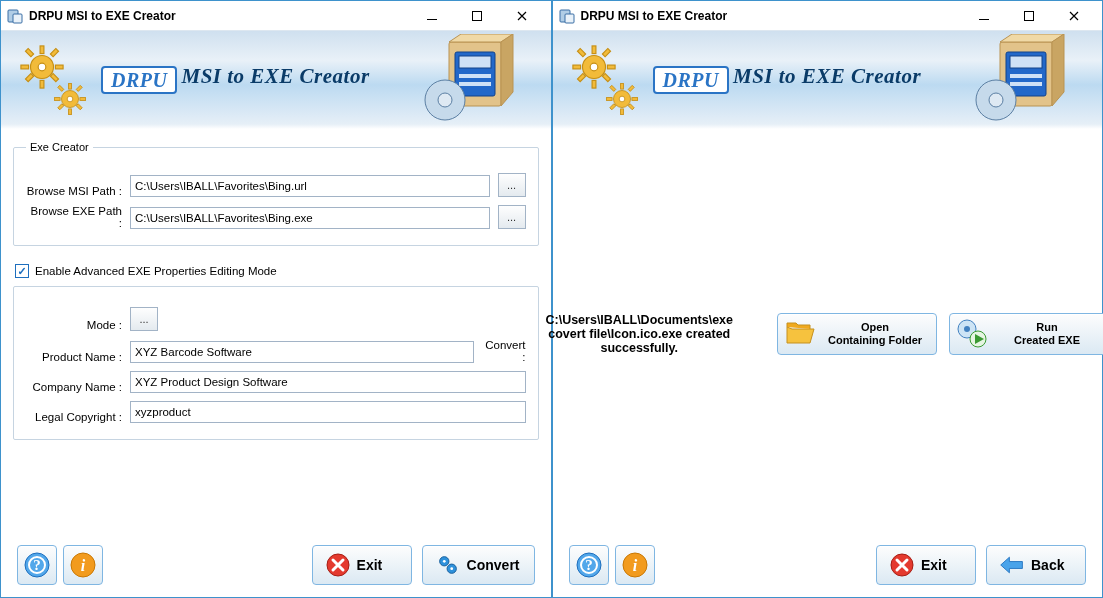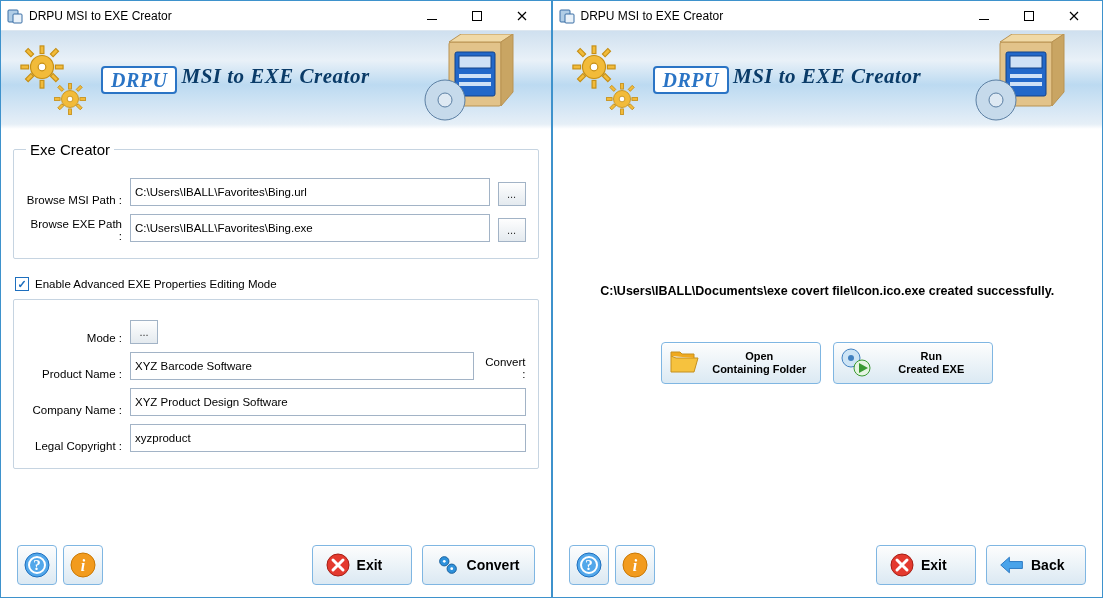--- a/index.html
+++ b/index.html
@@ -21,20 +21,21 @@
     flex-direction: column;
   }
   
   .titlebar {
     height: 30px;
     background: #fff;
     border-bottom: 1px solid #dde7f0;
     display: flex;
     align-items: center;
     padding: 0 6px;
+    font-weight: bold;
   }
   .titlebar .appicon {
     width: 16px; height: 16px;
     display: inline-flex; align-items: center; justify-content: center;
     margin-right: 6px;
   }
   .titlebar .title {
     font-size: 12px;
     flex: 1 1 auto;
     color: #000;
@@ -90,28 +91,28 @@
     font-size: 11.5px;
     color: #000;
   }
   fieldset.group {
     border: 1px solid #c6d4e1;
     border-radius: 2px;
     padding: 12px 12px 8px 12px;
     margin: 0 0 6px 0;
   }
   fieldset.group > legend {
-    font-size: 15px;
+    font-size: 11px;
     padding: 0 4px;
   }
   .row { display: flex; align-items: flex-end; gap: 8px; margin: 8px 0; }
   .row .lbl { width: 96px; text-align: right; }
   .row input[type=text] {
     flex: 1 1 auto;
-    height: 28px;
+    height: 22px;
     border: 1px solid #a2b3c6;
     padding: 2px 4px;
     font: 11.5px Verdana, sans-serif;
     outline: none;
   }
   .row input.narrow { flex: 0 0 80px; }
   .browse-btn {
     width: 28px; height: 24px;
     border: 1px solid #a2b3c6;
     background: linear-gradient(#fefefe,#e4eaef);
@@ -153,21 +154,21 @@
     box-shadow: inset 0 1px 0 #fff;
   }
   .pillbtn .icon-circle {
     width:26px;height:26px;
     border-radius:50%;
     display:inline-flex;align-items:center;justify-content:center;
   }
   
   .status-area {
     flex: 1 1 auto;
-    display:flex; flex-direction:column; align-items:center; justify-content:center;
+    display:flex; flex-direction:row; align-items:center; justify-content:center;
     gap: 44px;
     padding: 20px;
   }
   .status-text { font: bold 12.5px Verdana, sans-serif; text-align:center; }
   .action-row { display:flex; gap:12px; }
   .action-btn {
     width:160px;height:42px;
     border:1px solid #7fb6e2;
     border-radius:4px;
     background:linear-gradient(#fdfdfd,#dbe9f3);

